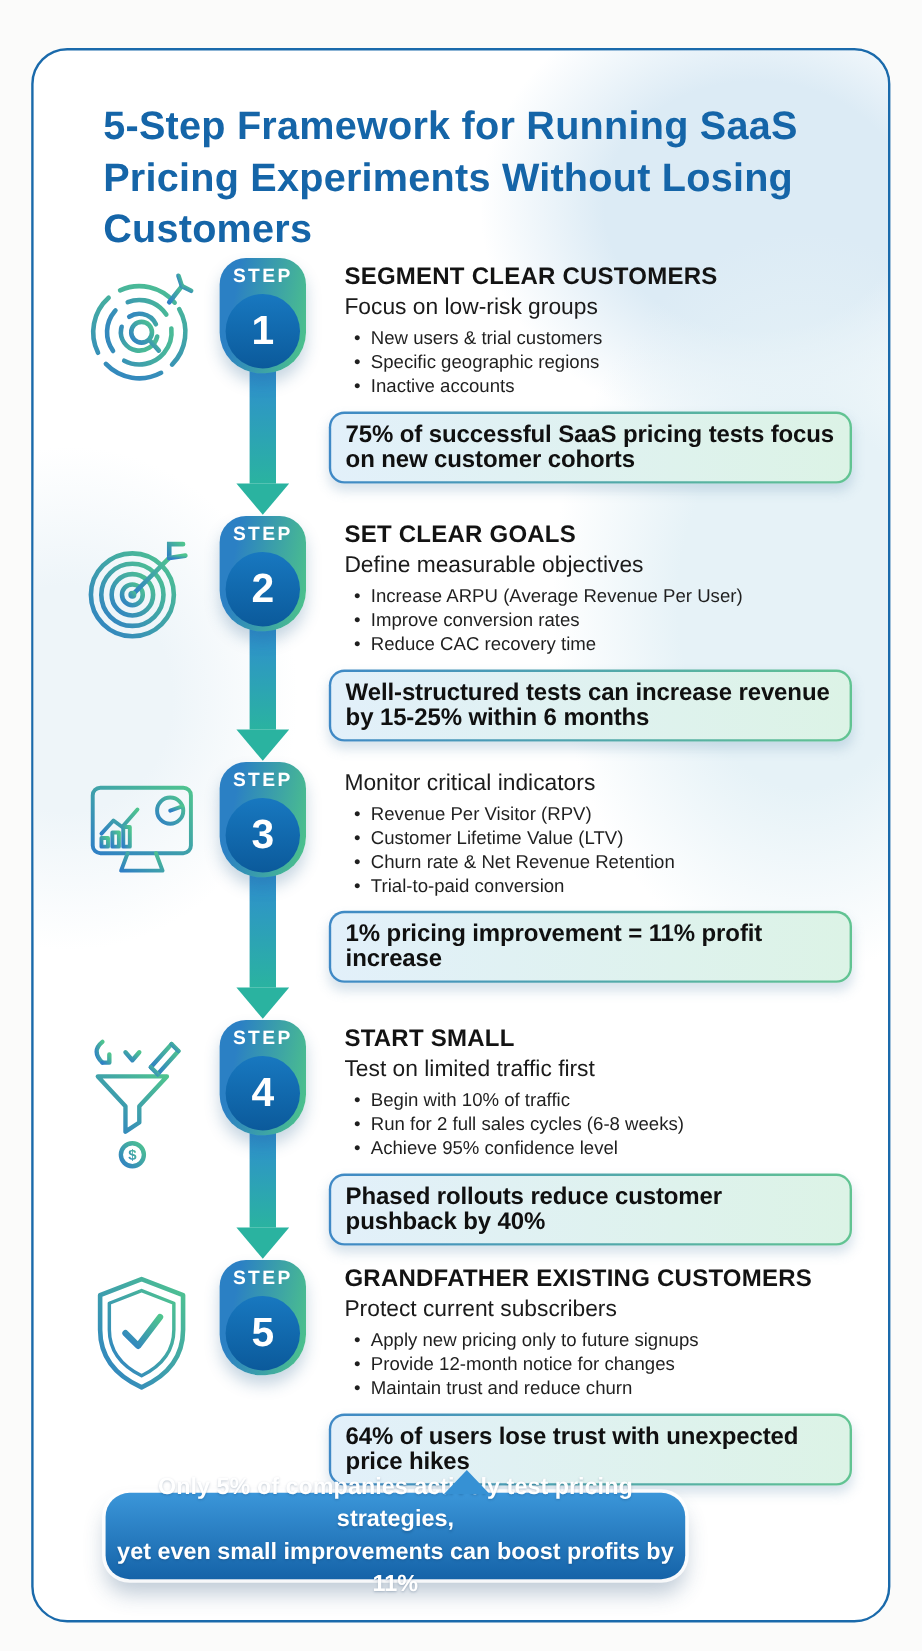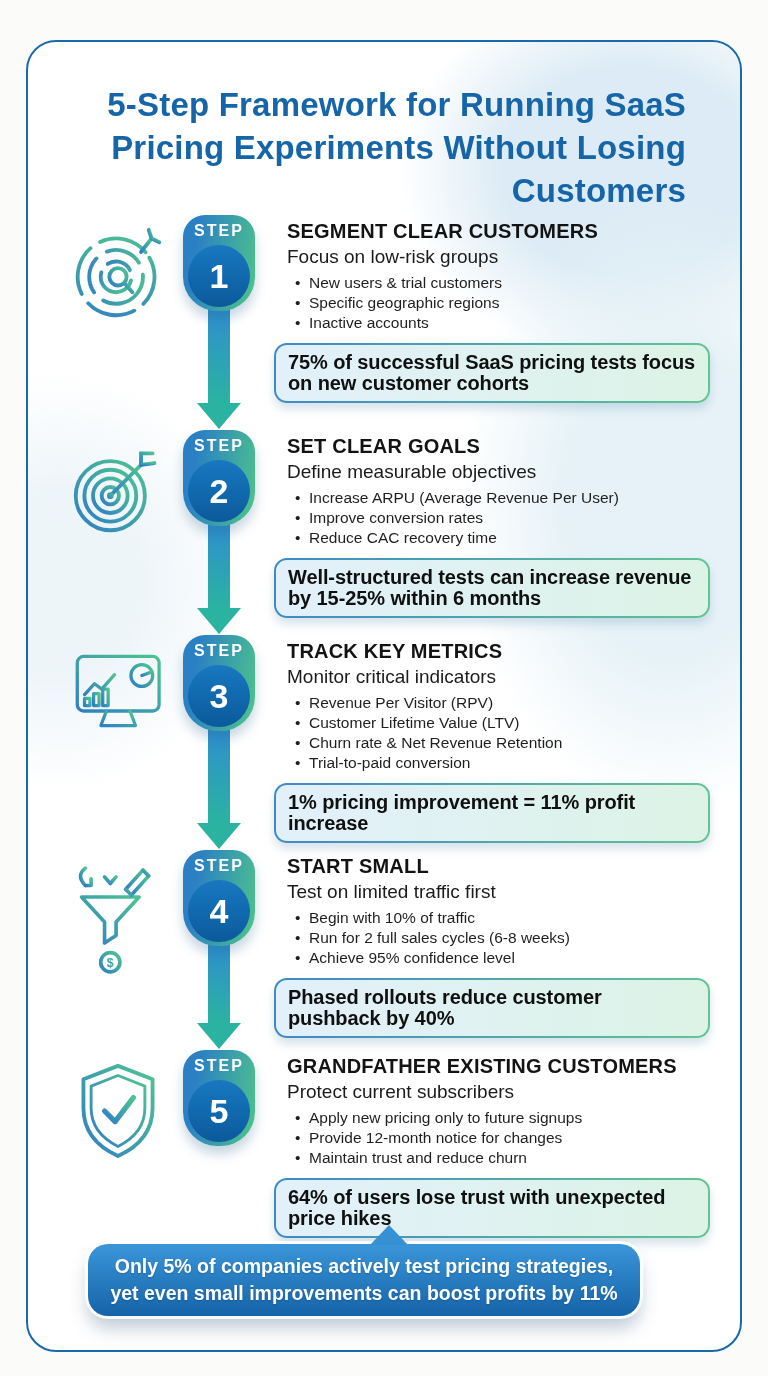--- a/index.html
+++ b/index.html
@@ -8,21 +8,21 @@
   .card { position:absolute; left:26px; top:40px; width:716px; height:1312px;
           background:#ffffff; border:2px solid #1a6aab; border-radius:30px; overflow:hidden; }
   .blob { position:absolute; pointer-events:none; }
   .blob1 { top:-60px; right:-120px; width:460px; height:380px;
            background:radial-gradient(closest-side,#dcebf5 55%,rgba(220,235,245,0)); border-radius:50%; }
   .blob2 { top:150px; right:-140px; width:420px; height:620px;
            background:radial-gradient(closest-side,#e6f2f7 50%,rgba(230,242,247,0)); border-radius:50%; }
   .blob3 { top:330px; left:-160px; width:380px; height:420px;
            background:radial-gradient(closest-side,#eef5f9 45%,rgba(238,245,249,0)); border-radius:50%; }
 
-  .title { position:absolute; top:42px; left:58px; width:600px; text-align:right;
+  .title { position:absolute; top:42px; left:58px; width:600px; text-align:left;
            font-size:33px; font-weight:800; line-height:1.3; color:#1565a8; letter-spacing:0.2px; }
 
   .step { position:absolute; left:0; right:0; }
   .s1{top:173px} .s2{top:388px} .s3{top:593px} .s4{top:808px} .s5{top:1008px}
 
   .icon-box { position:absolute; left:42px; top:8px; width:100px; height:130px; }
 
   .badge { position:absolute; left:155px; top:0; width:72px; height:96px;
            background:linear-gradient(100deg,#2b80c4 20%,#4cc18c 95%);
            border-radius:22px 22px 34px 34px;
@@ -48,21 +48,21 @@
   .bullets li { position:relative; padding-left:22px; font-size:15.5px; color:#1f1f1f; line-height:20px; }
   .bullets li::before { content:"•"; position:absolute; left:8px; top:0; color:#1f1f1f; }
 
   .callout { margin:10px 0 0 -13px; width:436px; padding:2px; border-radius:13px;
              background:linear-gradient(90deg,#3f89c6,#62c492);
              box-shadow:0 6px 10px rgba(120,160,190,.3); }
   .callout-inner { border-radius:11px; padding:7px 12px;
              background:linear-gradient(90deg,#e2f0fa,#dcf3e6);
              font-size:20px; font-weight:700; color:#101010; line-height:21px; letter-spacing:-0.1px; }
 
-  .footer-banner { position:absolute; left:60px; top:1202px; width:552px; height:72px;
+  .footer-banner { position:absolute; left:60px; top:1202px; width:483px; height:72px;
              border-radius:20px; background:linear-gradient(180deg,#3b96d9,#1563a8);
              box-shadow:0 0 0 3px rgba(255,255,255,.85), 0 12px 18px rgba(40,80,120,.3);
              display:flex; align-items:center; justify-content:center; z-index:3; }
   .footer-text { text-align:center; color:#ffffff; font-size:19.5px; font-weight:700; line-height:27px;
              text-shadow:0 1px 2px rgba(0,40,80,.25); }
   .footer-pointer { position:absolute; left:282px; top:-19px; width:0; height:0;
              border-left:19px solid transparent; border-right:19px solid transparent;
              border-bottom:20px solid #3691d4; }
 
   svg { display:block; }
@@ -197,21 +197,20 @@
     </div>
     <div class="badge">
       <span class="step-word">STEP</span>
       <div class="num-circle">3</div>
     </div>
     <div class="arrow a3">
         <div class="shaft"></div>
         <div class="head"></div>
       </div>
     <div class="content">
-      <div class="step-heading">TRACK KEY METRICS</div>
       <div class="step-subtitle">Monitor critical indicators</div>
       <ul class="bullets">
         <li>Revenue Per Visitor (RPV)</li>
         <li>Customer Lifetime Value (LTV)</li>
         <li>Churn rate &amp; Net Revenue Retention</li>
         <li>Trial-to-paid conversion</li>
       </ul>
       <div class="callout">
         <div class="callout-inner">1% pricing improvement = 11% profit increase</div>
       </div>

